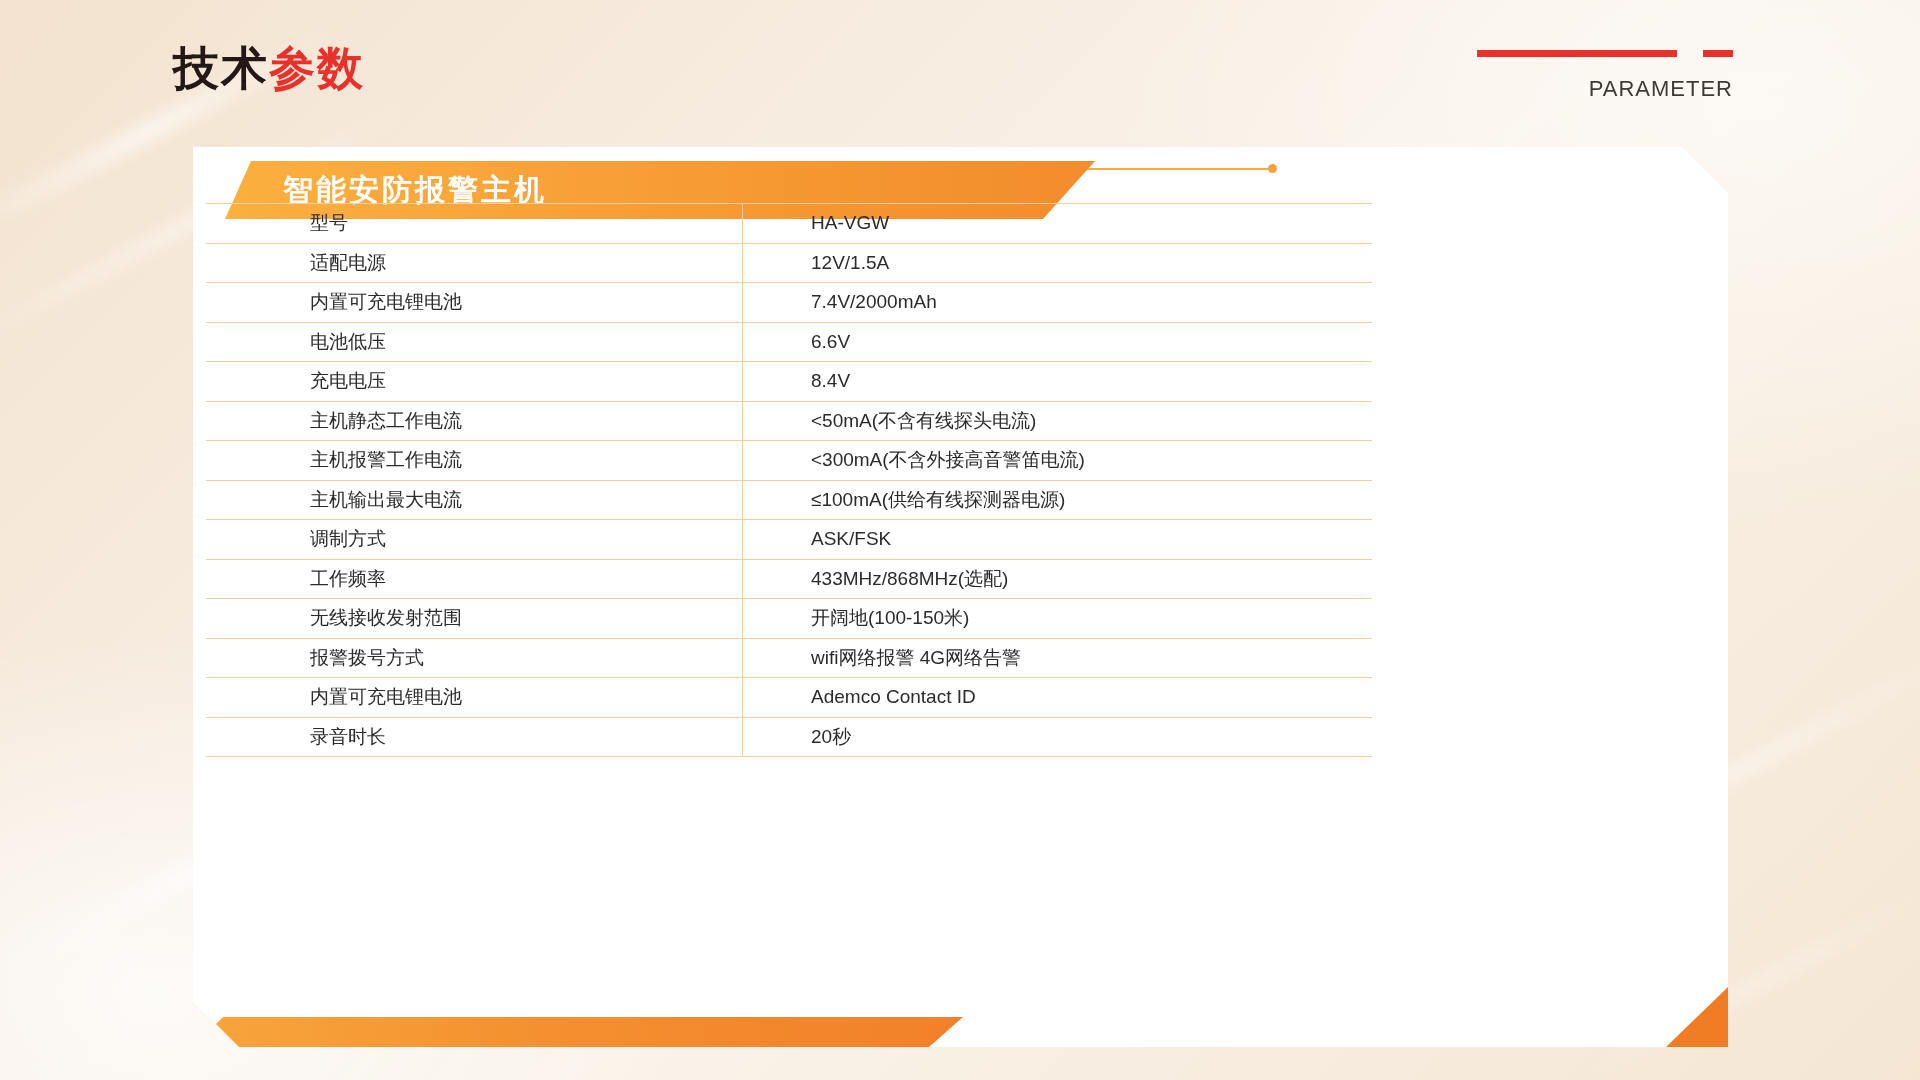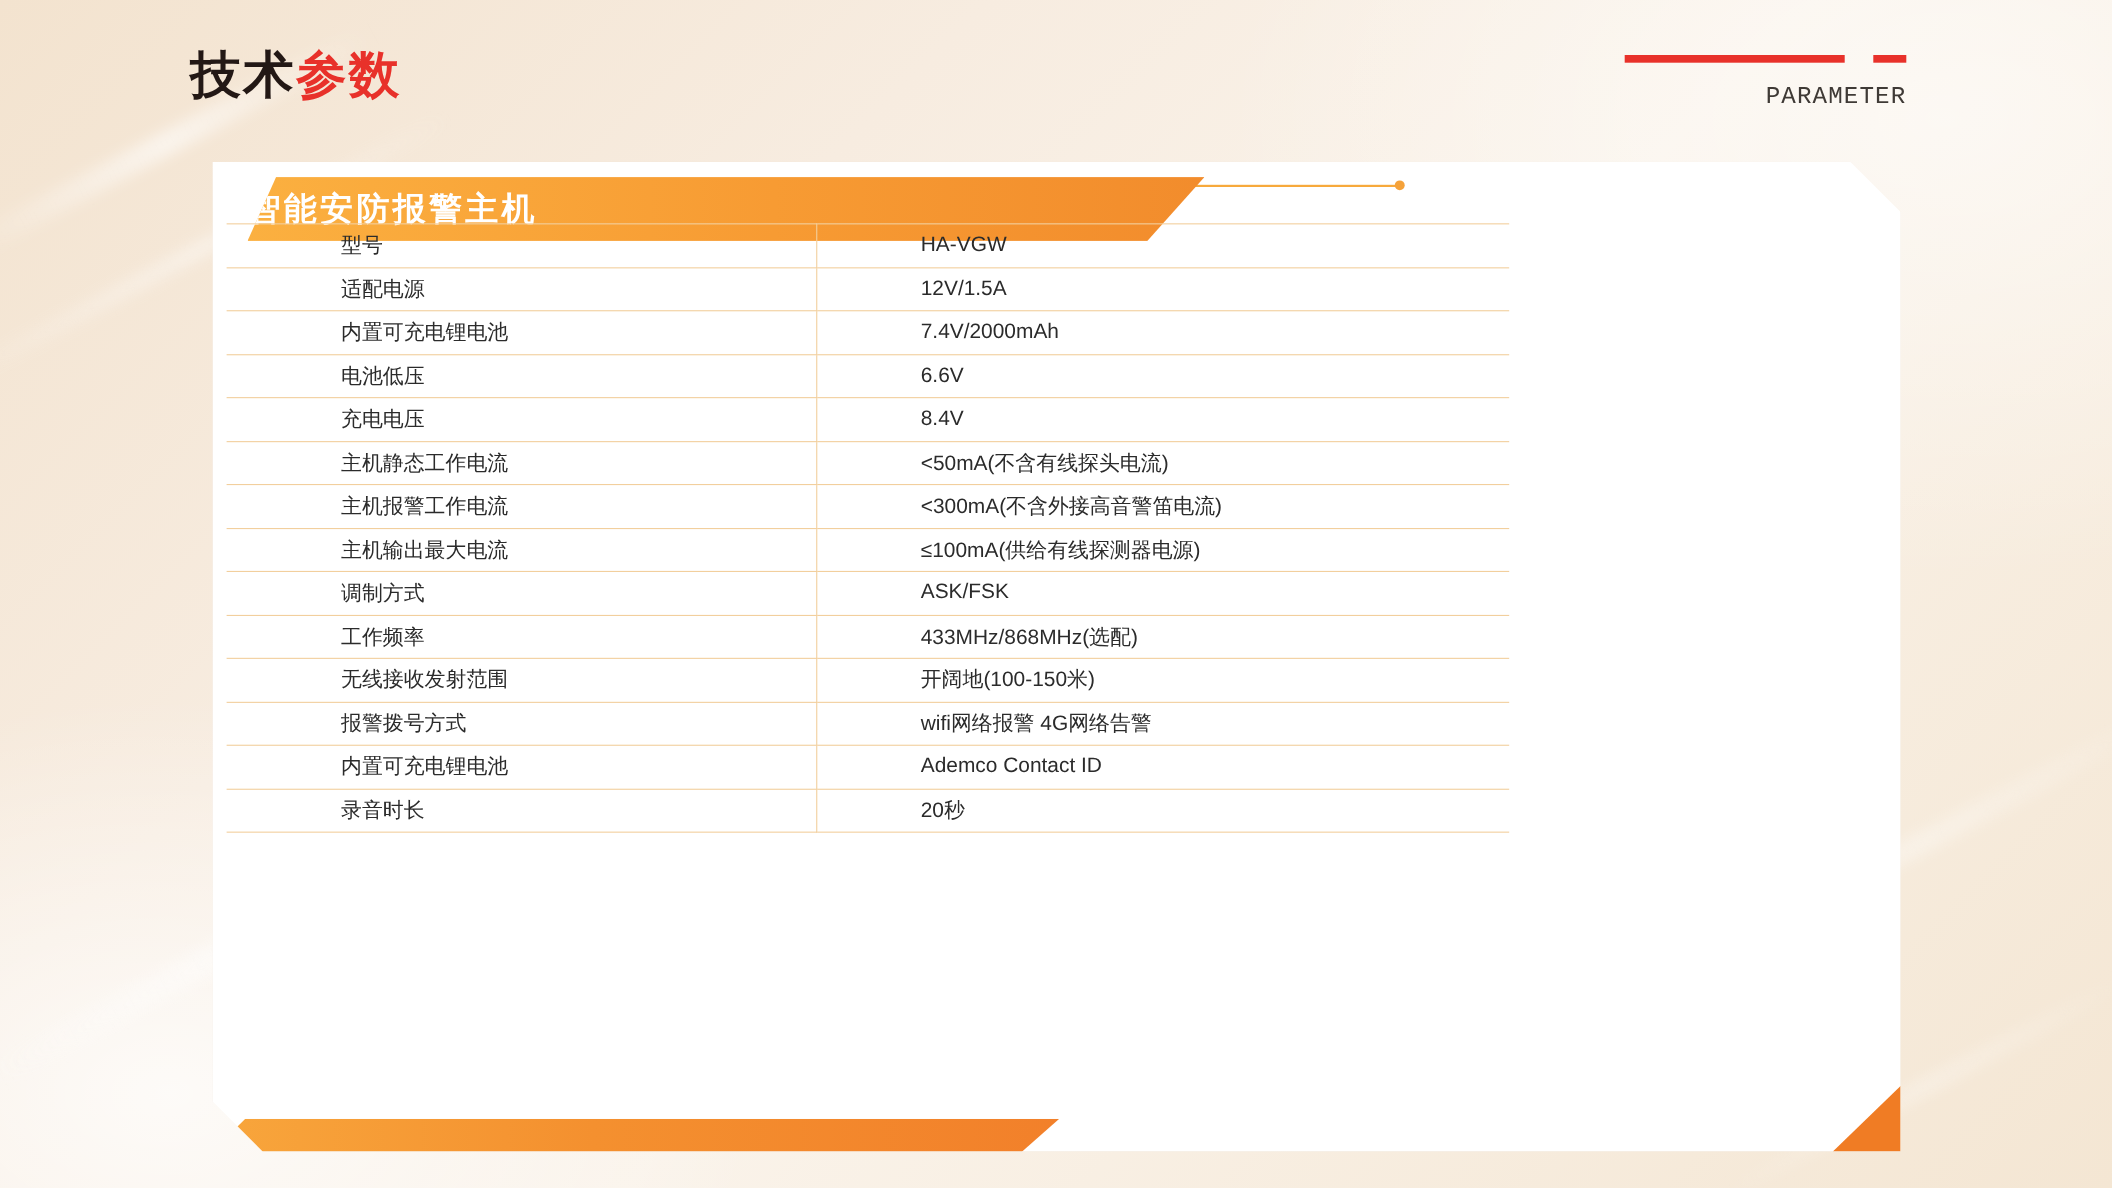--- a/index.html
+++ b/index.html
@@ -79,21 +79,21 @@
     height: 7px;
     background: #e8312a;
   }
   .parameter-text {
     position: absolute;
     right: 0;
     top: 38px;
     font-size: 22px;
     letter-spacing: 1px;
     color: #3f3a36;
-    font-family: Liberation Mono, monospace;
+    font-family: Liberation Sans, sans-serif;
   }
 
   
   #card {
     position: absolute;
     left: 193px;
     top: 147px;
     width: 1535px;
     height: 900px;
     background: #ffffff;
@@ -127,20 +127,21 @@
     left: 225px;
     top: 161px;
     width: 870px;
     height: 58px;
     background: linear-gradient(90deg, #fbb040 0%, #f79b33 55%, #f28c2c 100%);
     clip-path: polygon(26px 0, 100% 0, calc(100% - 52px) 100%, 0 100%);
     display: flex;
     align-items: center;
   }
   #section-banner .banner-text {
+    margin-left: 58px;
     color: #ffffff;
     font-size: 30px;
     font-weight: bold;
     letter-spacing: 3px;
     white-space: nowrap;
     text-align: right;
   }
 
   
   .banner-rule {
@@ -178,21 +179,21 @@
     padding: 0;
     vertical-align: middle;
     white-space: nowrap;
   }
   #spec-table td.k {
     width: 432px;
     padding-left: 104px;
     border-right: 1px solid #f2cf9d;
   }
   #spec-table td.v {
-    padding-left: 94px;
+    padding-left: 68px;
   }
   #spec-table tr:first-child td { border-top: 1px solid #f2cf9d; }
 </style>
 </head>
 <body>
 
 <div id="page">
 
   <div class="bg-streak streak-1"></div>
   <div class="bg-streak streak-2"></div>

